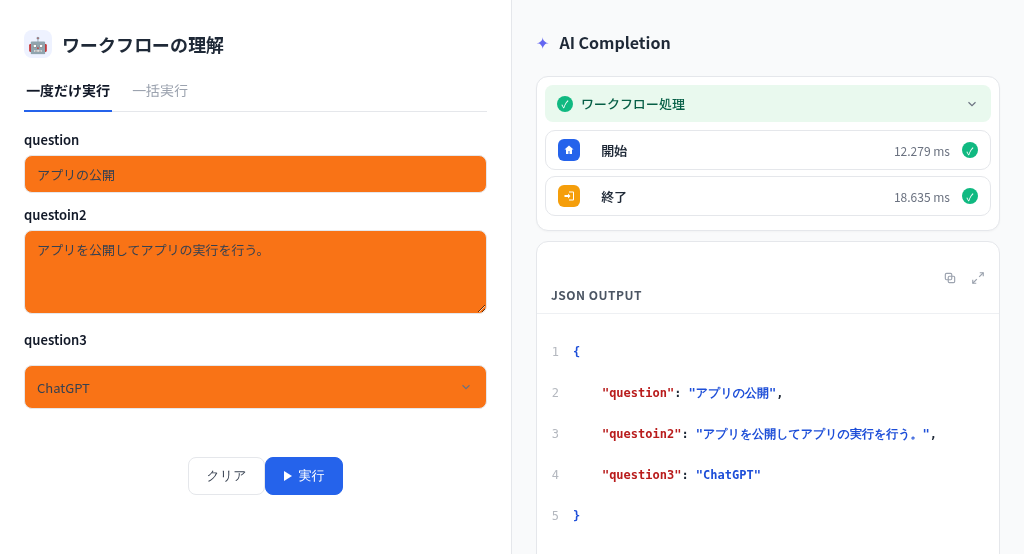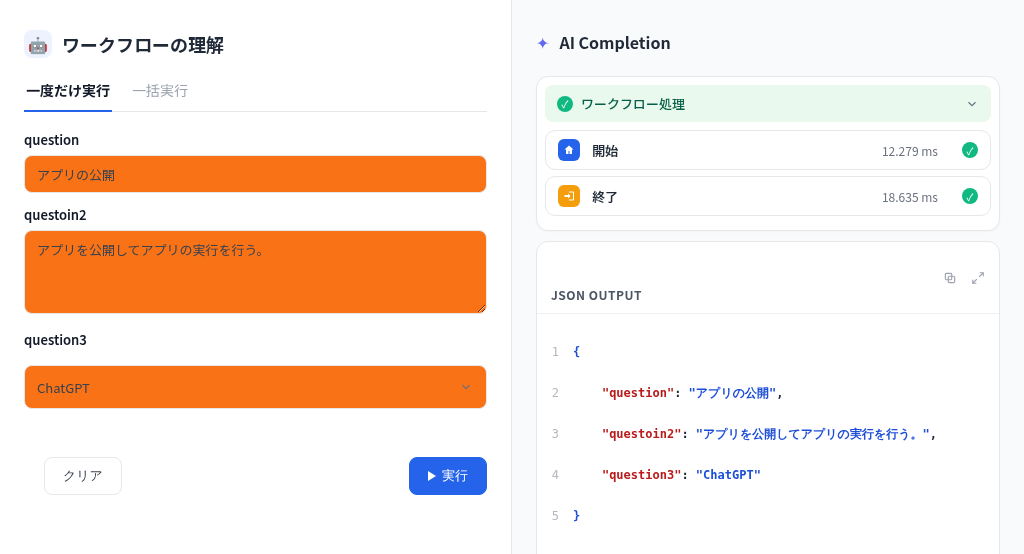--- a/index.html
+++ b/index.html
@@ -51,21 +51,21 @@
   font-family: inherit;
 }
 .input { height: 38px; }
 .textarea { height: 84px; resize: both; }
 .select-wrap { position: relative; }
 .select { height: 44px; appearance: none; cursor: pointer; }
 .select-chevron {
   position: absolute; right: 14px; top: 50%; transform: translateY(-50%);
   pointer-events: none; color: #6b7280;
 }
-.btn-row { display: flex; justify-content: space-between; margin-top: 48px; padding-left: 20px; }
+.btn-row { display: flex; justify-content: center; margin-top: 48px; padding-left: 20px; }
 .btn {
   border-radius: 8px; padding: 9px 18px; font-size: 13px; cursor: pointer;
   border: 1px solid #e5e7eb; background: #fff; color: #374151;
   display: inline-flex; align-items: center; gap: 6px;
 }
 .btn.primary { background: #2563eb; border-color: #2563eb; color: #fff; font-weight: 500; }
 .play-icon { width: 0; height: 0; border-left: 8px solid #fff; border-top: 5px solid transparent; border-bottom: 5px solid transparent; }
 
 .comp-title-row { display: flex; align-items: center; gap: 10px; margin-bottom: 22px; }
 .sparkle-icon { color: #6366f1; font-size: 16px; }
@@ -84,29 +84,29 @@
   width: 16px; height: 16px; border-radius: 50%; background: #10b981;
   display: flex; align-items: center; justify-content: center; color: #fff; font-size: 10px;
 }
 .wf-header-text { font-size: 13px; color: #065f46; font-weight: 500; }
 .chevron { color: #6b7280; user-select: none; }
 .step-row {
   background: #fff; border: 1px solid #e5e7eb; border-radius: 10px;
   padding: 8px 12px; display: flex; align-items: center; justify-content: space-between;
   margin-bottom: 6px;
 }
-.step-left { display: flex; align-items: center; gap: 12px; }
+.step-left { display: flex; align-items: center; gap: 21px; }
 .step-icon {
   width: 22px; height: 22px; border-radius: 6px;
   display: flex; align-items: center; justify-content: center; color: #fff; font-size: 11px;
 }
 .step-icon.blue { background: #2563eb; }
 .step-icon.orange { background: #f59e0b; }
 .step-name { font-size: 13px; font-weight: 600; }
-.step-right { display: flex; align-items: center; gap: 24px; }
+.step-right { display: flex; align-items: center; gap: 12px; }
 .step-ms { font-size: 12px; color: #6b7280; }
 .json-card {
   background: #fff; border: 1px solid #e5e7eb; border-radius: 12px;
   margin-top: 10px; padding: 0;
 }
 .json-head {
   display: flex; align-items: center; justify-content: space-between;
   padding: 10px 14px; border-bottom: 1px solid #eef0f3;
 }
 .json-head-left { font-size: 12px; font-weight: 700; letter-spacing: 0.5px; color: #4b5563; margin-top: 34px; }

